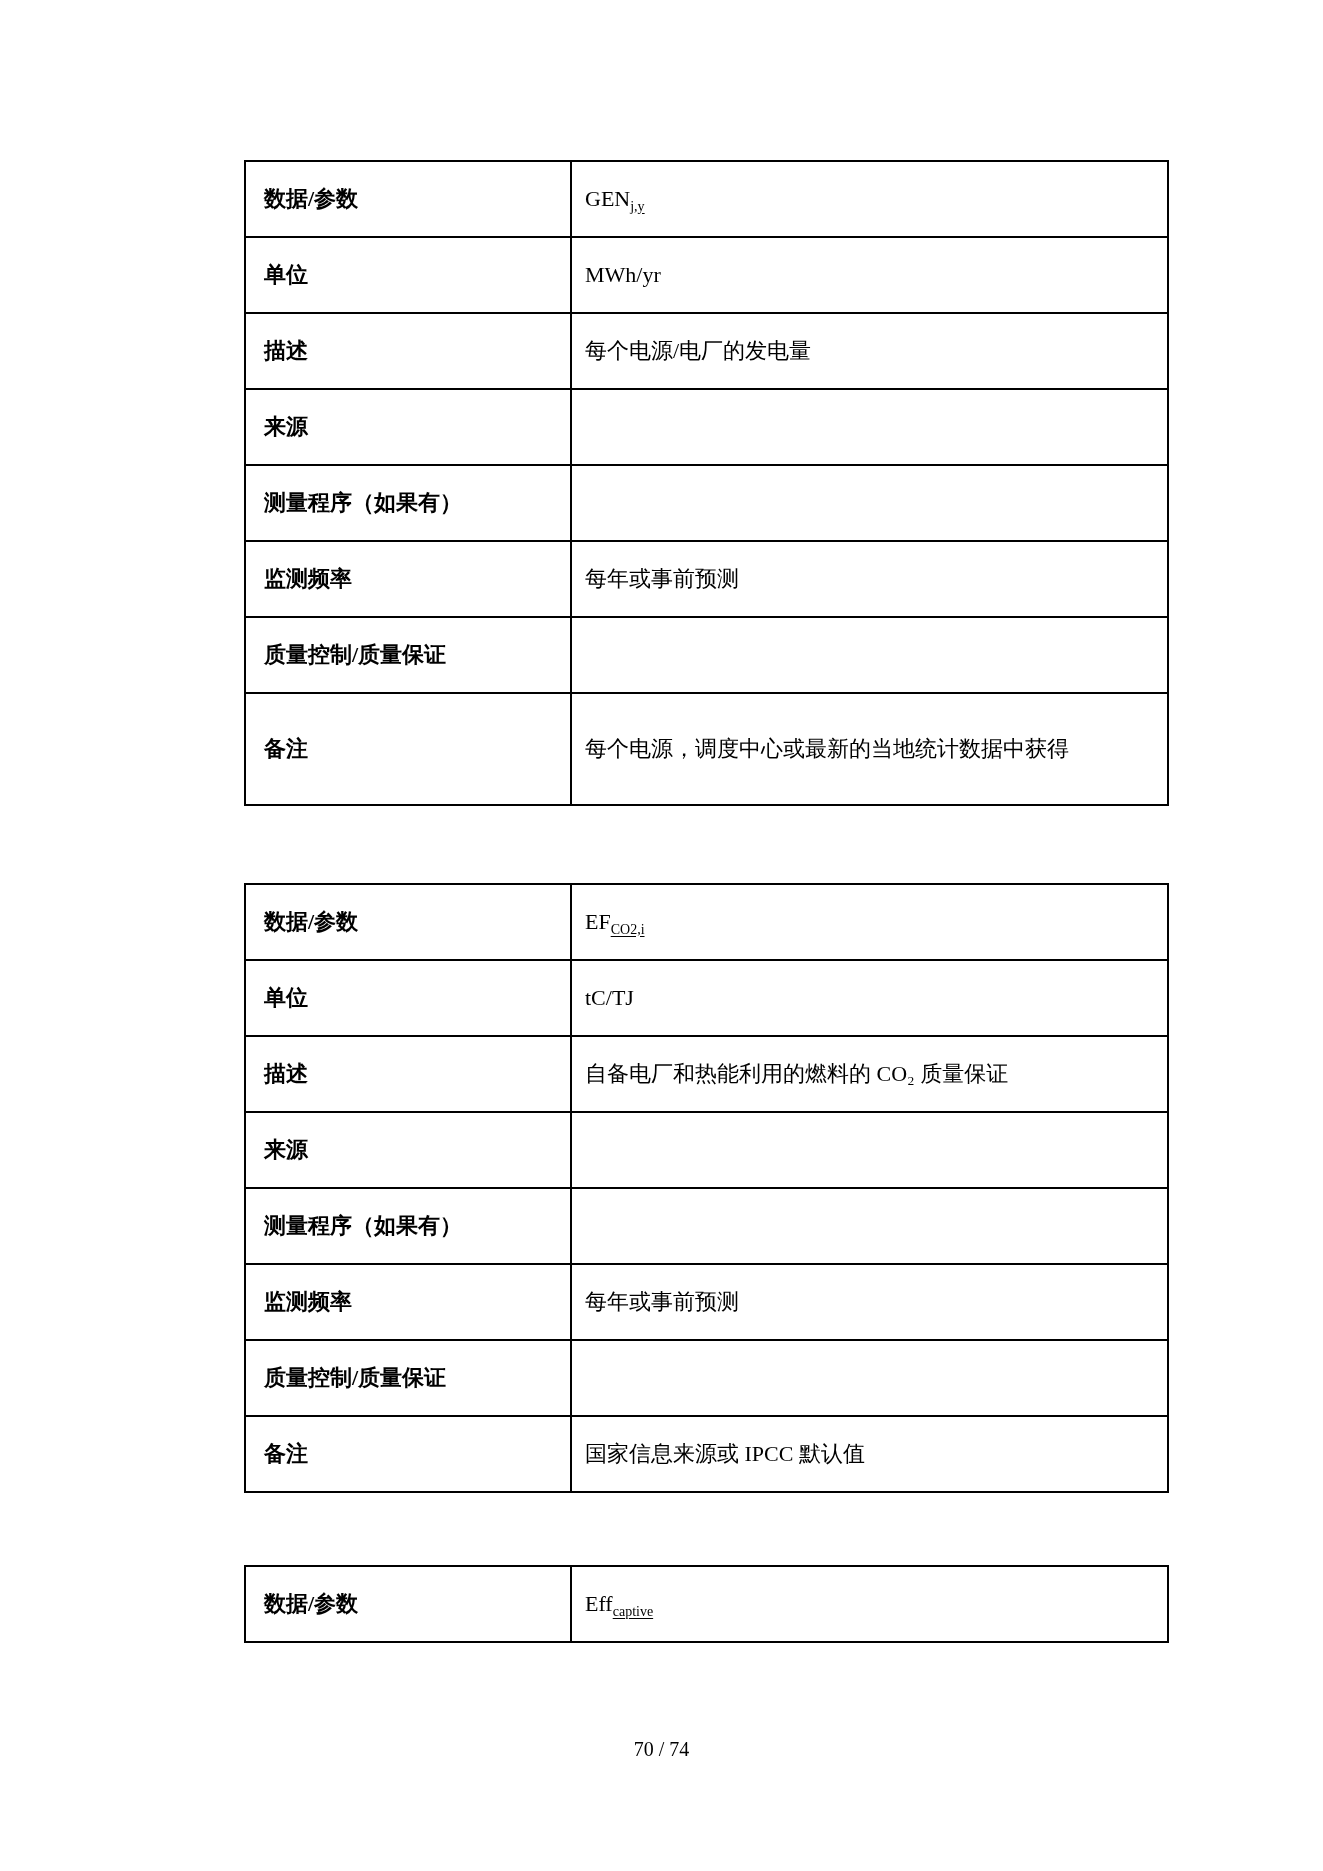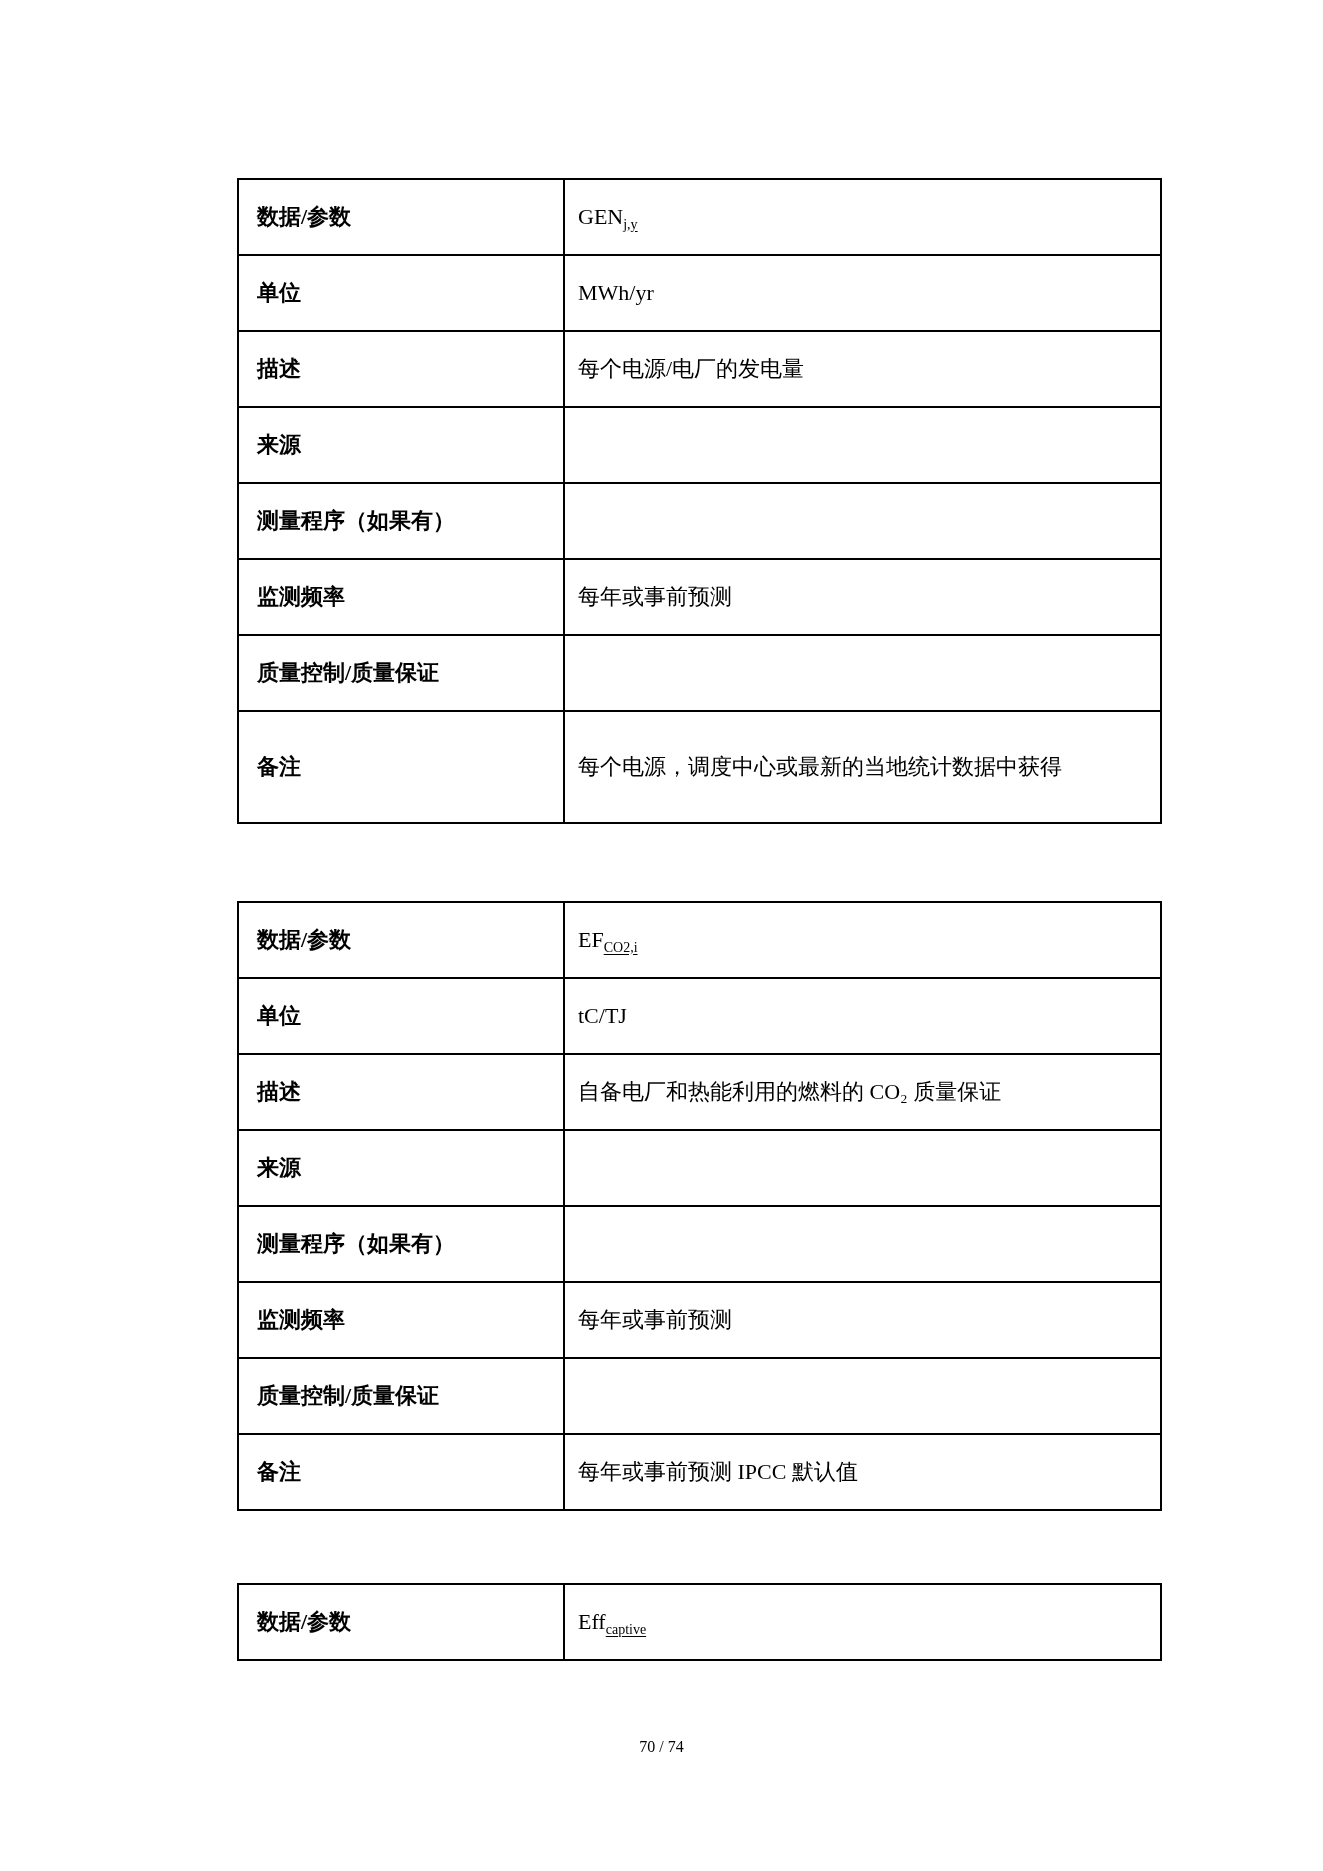--- a/index.html
+++ b/index.html
@@ -10,25 +10,24 @@
   #page {
     position: relative;
     width: 1323px;
     height: 1871px;
     background: #ffffff;
     font-family: "Liberation Serif", "DejaVu Serif", serif;
     color: #000000;
   }
   table.param-table {
     position: absolute;
-    left: 237px;
+    left: 244px;
     border-collapse: collapse;
     table-layout: fixed;
     width: 840px;
-    margin-top: 18px;
   }
   #table-1 { top: 160px; }
   #table-2 { top: 883px; }
   #table-3 { top: 1565px; }
 
   table.param-table td {
     border: 2px solid #000000;
     font-size: 22px;
     line-height: 2.25;
     vertical-align: middle;
@@ -51,21 +50,21 @@
     line-height: 0;
     text-decoration: underline;
   }
 
   #footer {
     position: absolute;
     top: 1738px;
     left: 0;
     width: 100%;
     text-align: center;
-    font-size: 16px;
+    font-size: 20px;
   }
 </style>
 </head>
 <body>
 
 <div id="page">
 
   <table class="param-table" id="table-1">
     <tbody>
       <tr class="row">
@@ -128,21 +127,21 @@
       <tr class="row">
         <td class="label-cell">监测频率</td>
         <td class="value-cell">每年或事前预测</td>
       </tr>
       <tr class="row">
         <td class="label-cell">质量控制/质量保证</td>
         <td class="value-cell"></td>
       </tr>
       <tr class="row">
         <td class="label-cell">备注</td>
-        <td class="value-cell">每年或事前预测 IPCC 默认值</td>
+        <td class="value-cell">国家信息来源或 IPCC 默认值</td>
       </tr>
     </tbody>
   </table>
 
   <table class="param-table" id="table-3">
     <tbody>
       <tr class="row">
         <td class="label-cell">数据/参数</td>
         <td class="value-cell"><span>Eff</span><sub>captive</sub></td>
       </tr>

